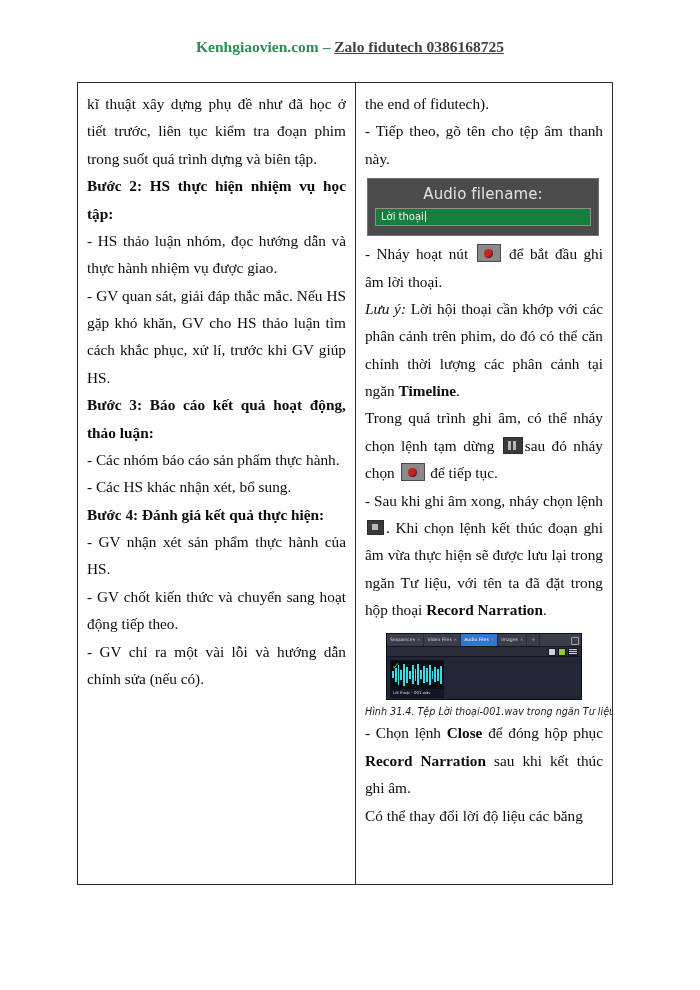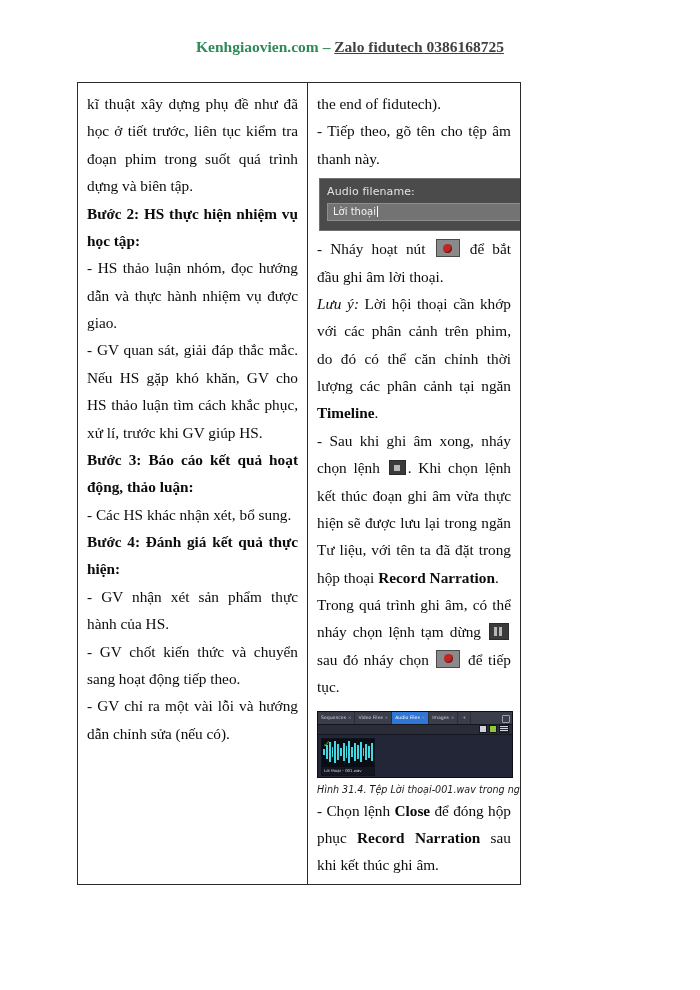--- a/index.html
+++ b/index.html
@@ -36,21 +36,21 @@
   .header .zalo {
     color: #404040;
     text-decoration: underline;
   }
 
   
   .tbl {
     position: absolute;
     left: 77px;
     top: 82px;
-    width: 444px;
+    width: 536px;
     height: 803px;
     border: 1.4px solid #2a2a2a;
     box-sizing: border-box;
     display: flex;
   }
   .col {
     box-sizing: border-box;
     padding: 7px 9px 0 9px;
     overflow: hidden;
   }
@@ -81,26 +81,27 @@
     margin: 6px 0 4px 2px;
     width: 232px;
     background: #4b4b4b;
     border: 1px solid #707070;
     box-sizing: border-box;
     padding: 6px 7px 9px 7px;
     font-family: "DejaVu Sans", "Liberation Sans", sans-serif;
   }
   .audio-dialog .dlg-label {
     color: #e2e2e2;
-    font-size: 11px;
+    font-size: 15px;
     letter-spacing: 0.1px;
     margin-bottom: 5px;
+    text-align: center;
   }
   .audio-dialog .dlg-input {
-    background: #737373;
+    background: #15803d;
     border: 1px solid #8e8e8e;
     height: 16px;
     line-height: 16px;
     padding: 0 5px;
     color: #f2f2f2;
     font-size: 10px;
     position: relative;
     white-space: nowrap;
     overflow: hidden;
   }
@@ -325,20 +326,21 @@
   </div>
 
   <div class="tbl">
 
     <div class="col col-left">
       <p class="ln">kĩ thuật xây dựng phụ đề như đã học ở tiết trước, liên tục kiểm tra đoạn phim trong suốt quá trình dựng và biên tập.</p>
       <p class="ln b">Bước 2: HS thực hiện nhiệm vụ học tập:</p>
       <p class="ln">- HS thảo luận nhóm, đọc hướng dẫn và thực hành nhiệm vụ được giao.</p>
       <p class="ln">- GV quan sát, giải đáp thắc mắc. Nếu HS gặp khó khăn, GV cho HS thảo luận tìm cách khắc phục, xử lí, trước khi GV giúp HS.</p>
       <p class="ln b">Bước 3: Báo cáo kết quả hoạt động, thảo luận:</p>
+      <p class="ln">- Các nhóm báo cáo sản phẩm thực hành.</p>
       <p class="ln">- Các HS khác nhận xét, bổ sung.</p>
       <p class="ln b">Bước 4: Đánh giá kết quả thực hiện:</p>
       <p class="ln">- GV nhận xét sản phẩm thực hành của HS.</p>
       <p class="ln">- GV chốt kiến thức và chuyển sang hoạt động tiếp theo.</p>
       <p class="ln">- GV chỉ ra một vài lỗi và hướng dẫn chỉnh sửa (nếu có).</p>
     </div>
 
     <div class="col col-right">
 
       <p class="ln">the end of fidutech).</p>
@@ -346,23 +348,23 @@
 
       <div class="audio-dialog">
         <div class="dlg-label">Audio filename:</div>
         <div class="dlg-input"><span>Lời thoại</span><span class="caret"></span></div>
       </div>
 
       <p class="ln"><span>- Nháy hoạt nút </span><span class="btn-ico rec"></span><span> để bắt đầu ghi âm lời thoại.</span></p>
 
       <p class="ln"><span class="it">Lưu ý:</span><span> Lời hội thoại cần khớp với các phân cảnh trên phim, do đó có thể căn chỉnh thời lượng các phân cảnh tại ngăn </span><span class="bd">Timeline</span><span>.</span></p>
 
+      <p class="ln"><span>Trong quá trình ghi âm, có thể nháy chọn lệnh tạm dừng </span><span class="btn-ico pause"></span><span>sau đó nháy chọn </span><span class="btn-ico rec"></span><span> để tiếp tục.</span></p>
+
       <p class="ln"><span>- Sau khi ghi âm xong, nháy chọn lệnh </span><span class="btn-ico stop"></span><span>. Khi chọn lệnh kết thúc đoạn ghi âm vừa thực hiện sẽ được lưu lại trong ngăn Tư liệu, với tên ta đã đặt trong hộp thoại </span><span class="bd">Record Narration</span><span>.</span></p>
-
-      <p class="ln"><span>Trong quá trình ghi âm, có thể nháy chọn lệnh tạm dừng </span><span class="btn-ico pause"></span><span>sau đó nháy chọn </span><span class="btn-ico rec"></span><span> để tiếp tục.</span></p>
 
       <div class="figure-wrap">
         <div class="media-bin">
 
           <div class="bin-tabs">
             <div class="bin-tab">
                 <span>Sequences</span>
                 <span class="x">✕</span>
               </div>
             <div class="bin-tab">

